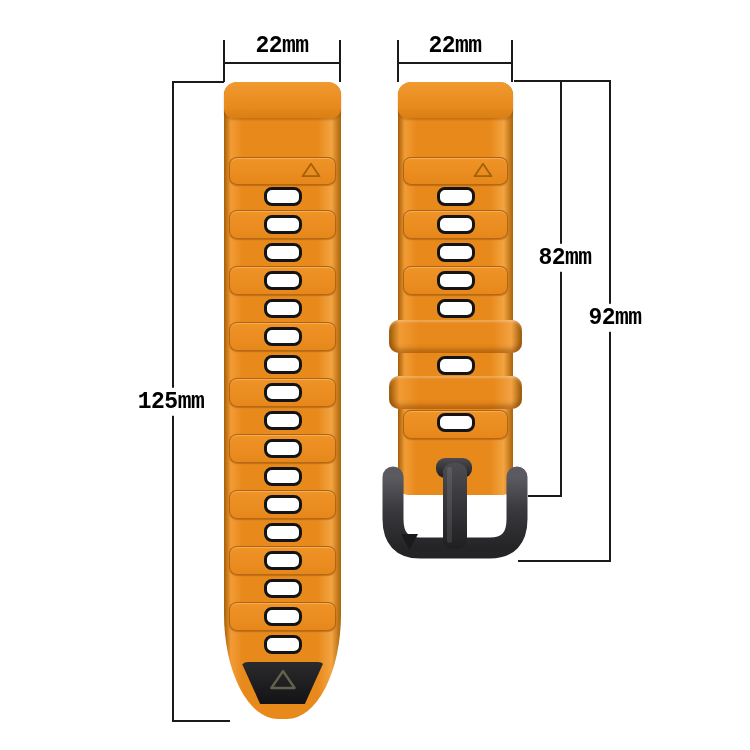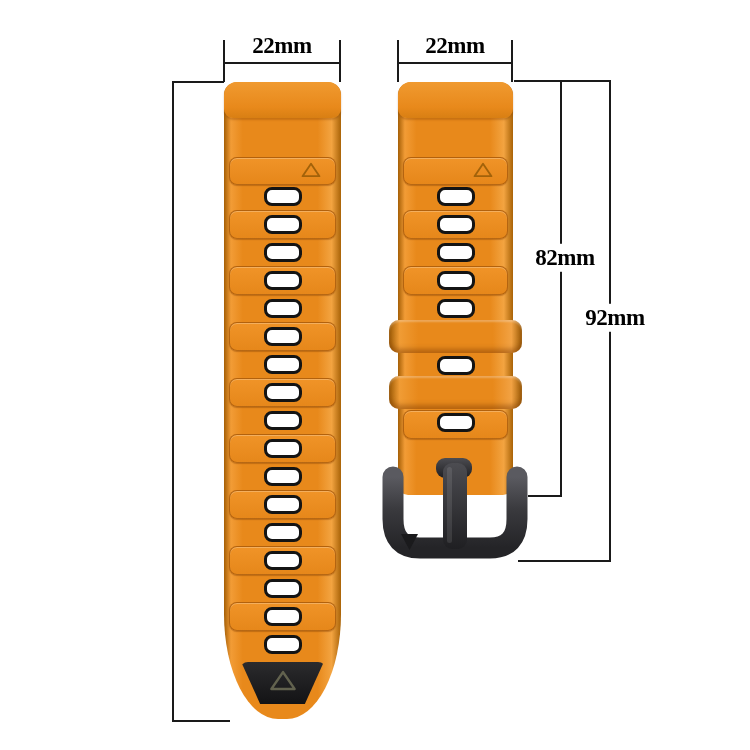--- a/index.html
+++ b/index.html
@@ -1,18 +1,18 @@
 <!DOCTYPE html>
 <html><head>
 <meta charset="utf-8">
 <style>
   html,body{margin:0;padding:0;background:#fff;}
   .canvas{
     position:relative;width:750px;height:750px;background:#ffffff;overflow:hidden;
-    font-family:Liberation Serif, serif;
+    font-family:Liberation Mono, monospace;
   }
   .dim{position:absolute;background:#1a1a1a;z-index:1;}
   .dim-label{
     position:absolute;transform:translate(-50%,-50%);background:#ffffff;
     padding:1px 6px;font-weight:bold;font-size:23px;color:#000;line-height:1.15;
     z-index:6;white-space:nowrap;letter-spacing:-0.5px;
   }
   .strap{
     position:absolute;z-index:2;
     background:linear-gradient(90deg,#a55f06 0%,#f29c36 6%,#e8891b 16%,#e8891b 80%,#f3a441 92%,#a96307 100%);
@@ -143,16 +143,17 @@
       <path d="M 34 93 L 116 93" fill="none" stroke="url(#bk)" stroke-width="28" stroke-linecap="round"></path>
       <rect x="56" y="3" width="36" height="20" rx="9" fill="url(#pr)"></rect>
       <rect x="63" y="8" width="24" height="86" rx="9" fill="url(#pr)"></rect>
       <rect x="67" y="12" width="5" height="76" rx="2.5" fill="rgba(255,255,255,0.10)"></rect>
       <path d="M 21 79 L 38 79 L 29.5 95 Z" fill="#1a1a1c"></path>
     </svg>
   </div>
 
   <div class="dim-label" id="lbl-lw" style="left: 282px; top: 46px;">22mm</div>
   <div class="dim-label" id="lbl-rw" style="left: 455px; top: 46px;">22mm</div>
+  <div class="dim-label" id="lbl-ll" style="left: 171px; top: 402px;">125mm</div>
   <div class="dim-label" id="lbl-ri" style="left: 565px; top: 258px;">82mm</div>
   <div class="dim-label" id="lbl-ro" style="left: 615px; top: 318px;">92mm</div>
 
 </div>
 
 </body></html>

